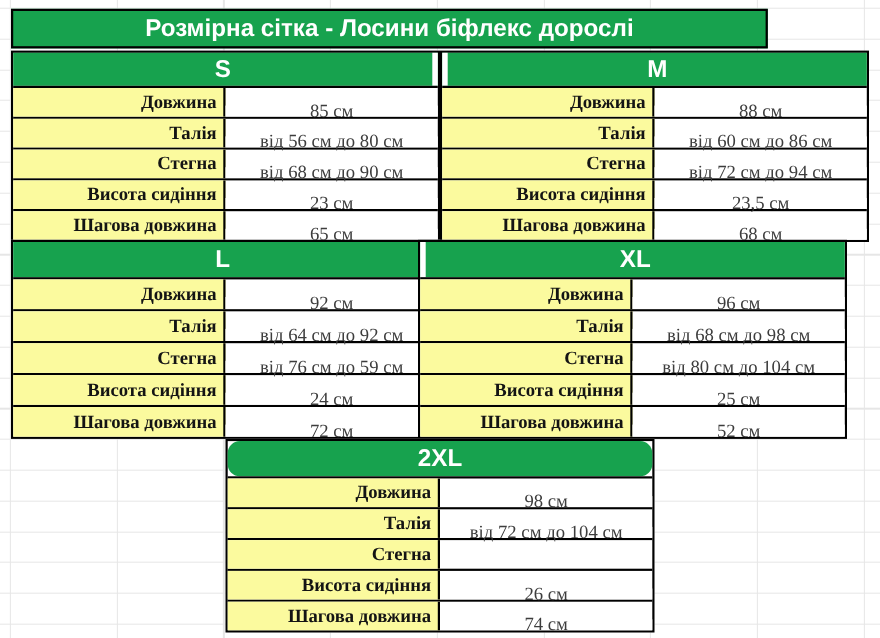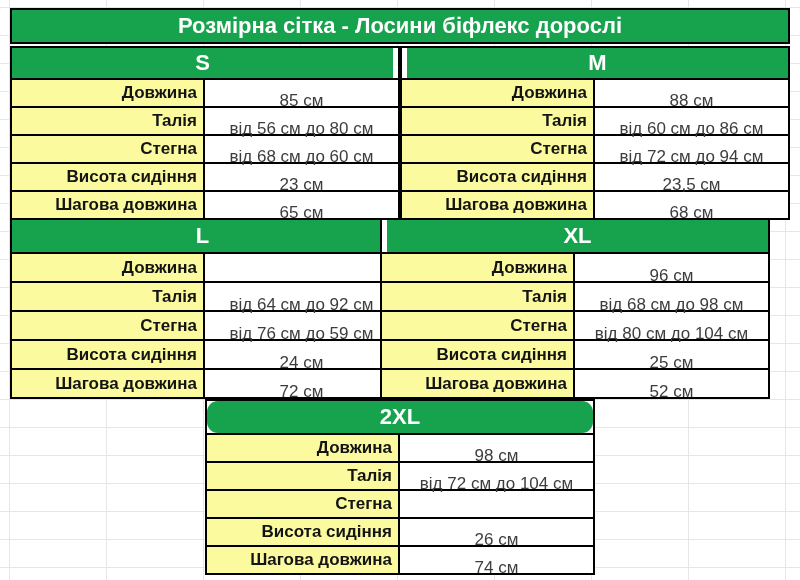--- a/index.html
+++ b/index.html
@@ -12,21 +12,21 @@
     width:800px;height:580px;
     background-color:#ffffff;
     
     background-image:
       repeating-linear-gradient(to right,#e6e6e6 0 1px,transparent 1px 97px),
       repeating-linear-gradient(to bottom,#e6e6e6 0 1px,transparent 1px 28px);
     background-position:9px 0,0 7px;
     overflow:hidden;
   }
   .title-bar{
-    position:absolute;left:10px;top:8px;width:780px;height:36px;
+    position:absolute;left:10px;top:8px;width:688px;height:36px;
     box-sizing:border-box;
     background:#17a24e;
     border:2px solid #000;
     display:flex;align-items:center;justify-content:center;
     color:#fff;font-size:22px;font-weight:700;
   }
   .section{
     position:absolute;
     box-sizing:border-box;
     border:2px solid #000;
@@ -43,20 +43,21 @@
   .notch-left  .section-header{border-left:5px solid #fff;}
   .spec-row{
     display:flex;
     border-top:2px solid #000;
     box-sizing:border-box;
   }
   .cell{
     box-sizing:border-box;
     display:flex;align-items:center;
     font-size:17px;
+    font-family:Liberation Serif, serif;
   }
   .cell-label{
     width:50%;
     background:#fbfa9e;
     border-right:2px solid #000;
     justify-content:flex-end;
     padding-right:6px;
     font-weight:700;color:#141414;
   }
   .cell-value{
@@ -92,21 +93,21 @@
     <div class="spec-row">
       <div class="cell cell-label">Довжина</div>
       <div class="cell cell-value">85 см</div>
     </div>
     <div class="spec-row">
       <div class="cell cell-label">Талія</div>
       <div class="cell cell-value">від 56 см до 80 см</div>
     </div>
     <div class="spec-row">
       <div class="cell cell-label">Стегна</div>
-      <div class="cell cell-value">від 68 см до 60 см</div>
+      <div class="cell cell-value">від 68 см до 90 см</div>
     </div>
     <div class="spec-row">
       <div class="cell cell-label">Висота сидіння</div>
       <div class="cell cell-value">23 см</div>
     </div>
     <div class="spec-row">
       <div class="cell cell-label">Шагова довжина</div>
       <div class="cell cell-value">65 см</div>
     </div>
   </div>
@@ -132,20 +133,21 @@
     <div class="spec-row">
       <div class="cell cell-label">Шагова довжина</div>
       <div class="cell cell-value">68 см</div>
     </div>
   </div>
 
   <div class="section band2 pos-l notch-right">
     <div class="section-header">L</div>
     <div class="spec-row">
       <div class="cell cell-label">Довжина</div>
+      <div class="cell cell-value">92 см</div>
     </div>
     <div class="spec-row">
       <div class="cell cell-label">Талія</div>
       <div class="cell cell-value">від 64 см до 92 см</div>
     </div>
     <div class="spec-row">
       <div class="cell cell-label">Стегна</div>
       <div class="cell cell-value">від 76 см до 59 см</div>
     </div>
     <div class="spec-row">

